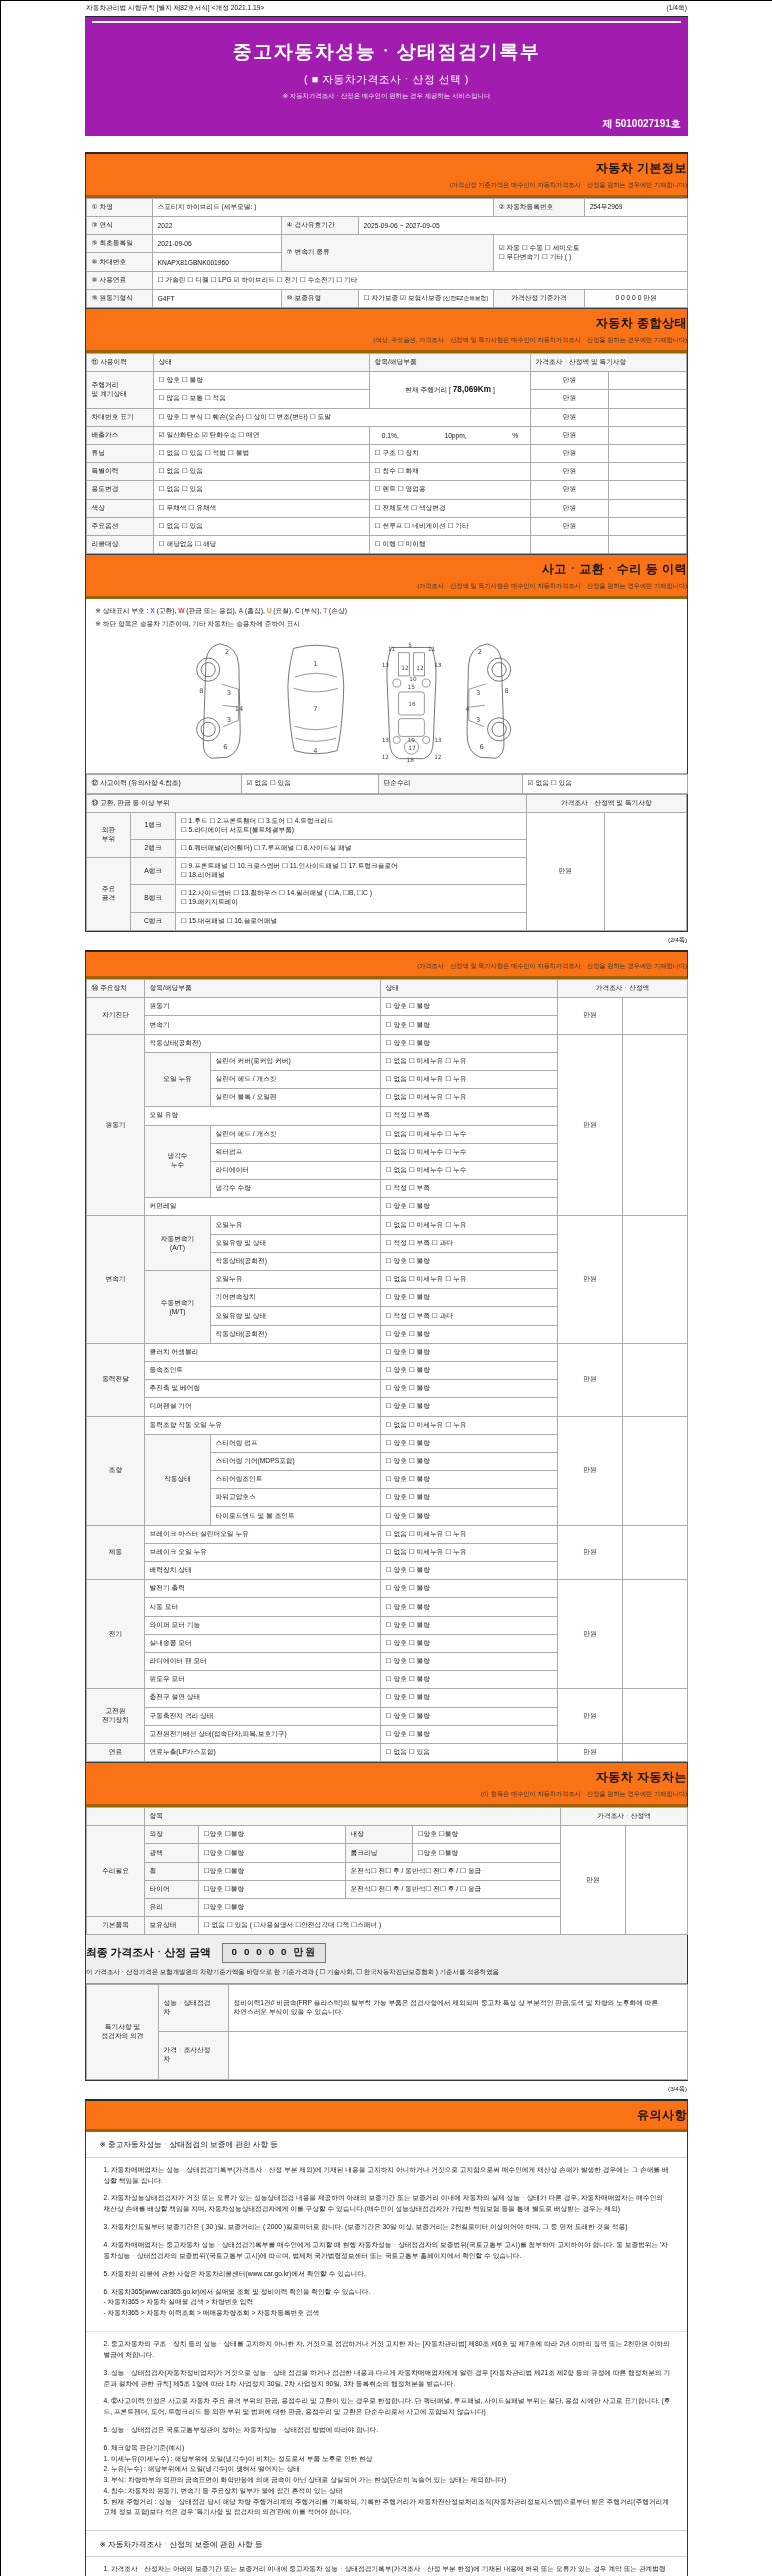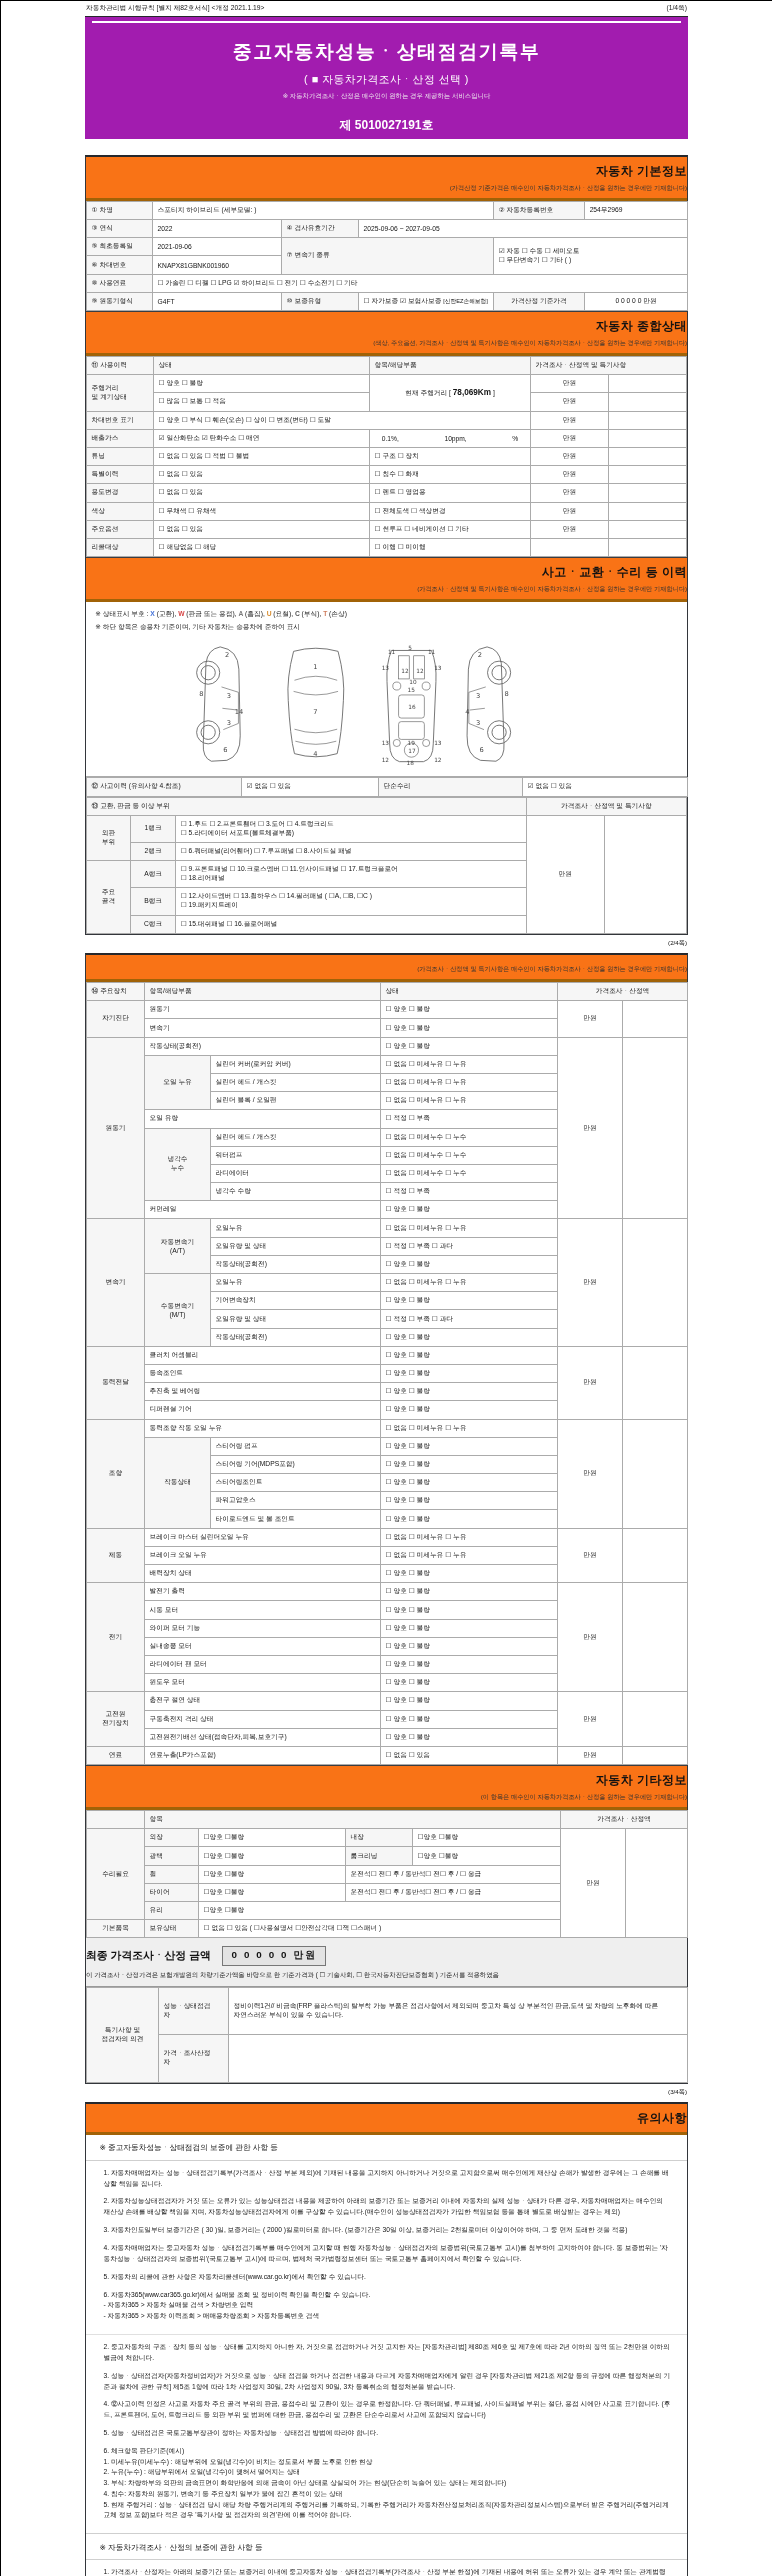--- a/index.html
+++ b/index.html
@@ -8,21 +8,21 @@
   .sheet{width:603px;margin:0 auto;}
   .meta{display:flex;justify-content:space-between;font-size:6.7px;padding:1px 1px 2.6px 1px;}
   .pgmark{text-align:right;font-size:6.2px;padding:2.1px 1px 5.2px 1px;}
   .box{border:1px solid #33363b;border-top:2.6px solid #26282c;margin-bottom:2.1px;background:#fff;}
   
   .title-bar{background:#a21caf;color:#fff;padding:3.1px 7.2px 5.2px 7.2px;margin-bottom:16px;border-top:1.5px solid #26282c;}
   .title-strip{height:2.6px;background:#ffffff;margin:1px 0 15.5px 0;}
   .title-main{text-align:center;font-size:19px;font-weight:bold;letter-spacing:1.5px;}
   .title-sub{text-align:center;font-size:10.8px;margin-top:8.2px;letter-spacing:0.5px;}
   .title-note{text-align:center;font-size:6.4px;margin-top:5.2px;color:#f0f0f0;}
-  .doc-no{font-size:12px;font-weight:bold;margin-top:15.5px;text-align:center;}
+  .doc-no{font-size:10px;font-weight:bold;margin-top:15.5px;text-align:right;}
   
   .sec-head{background:#f97316;border-top:1px solid #3a3d42;border-bottom:3px solid #a16207;text-align:right;padding:6.2px 0 5.2px 0;}
   .sec-head:first-child{border-top:none;}
   .sec-title{font-size:12px;font-weight:bold;letter-spacing:0.5px;}
   .sec-note{font-size:6.2px;margin-top:3.6px;color:#333;}
   
   table.grid{width:100%;border-collapse:collapse;table-layout:fixed;}
   .grid td{border:0.5px solid #ababab;font-size:6.7px;padding:4.1px 4.6px;vertical-align:middle;background:#fff;word-break:keep-all;}
   .grid .lbl{background:#f6f6f6;}
   .grid .c{text-align:center;}
@@ -617,21 +617,21 @@
           <td class="lbl c">연료</td>
           <td colspan="2">연료누출(LP가스포함)</td>
           <td>☐ 없음   ☐ 있음</td>
           <td class="mw">만원</td>
           <td></td>
         </tr>
       </tbody>
         </table>
 
       <div class="sec-head">
-        <div class="sec-title">자동차 기타정보</div>
+        <div class="sec-title">자동차 자동차는</div>
         <div class="sec-note">(이 항목은 매수인이 자동차가격조사ㆍ산정을 원하는 경우에만 기재합니다)</div>
       </div>
 
       <table class="grid">
         <colgroup>
             <col style="width:58px">
             <col style="width:54px">
             <col style="width:147px">
             <col style="width:67px">
             <col style="width:148px">

